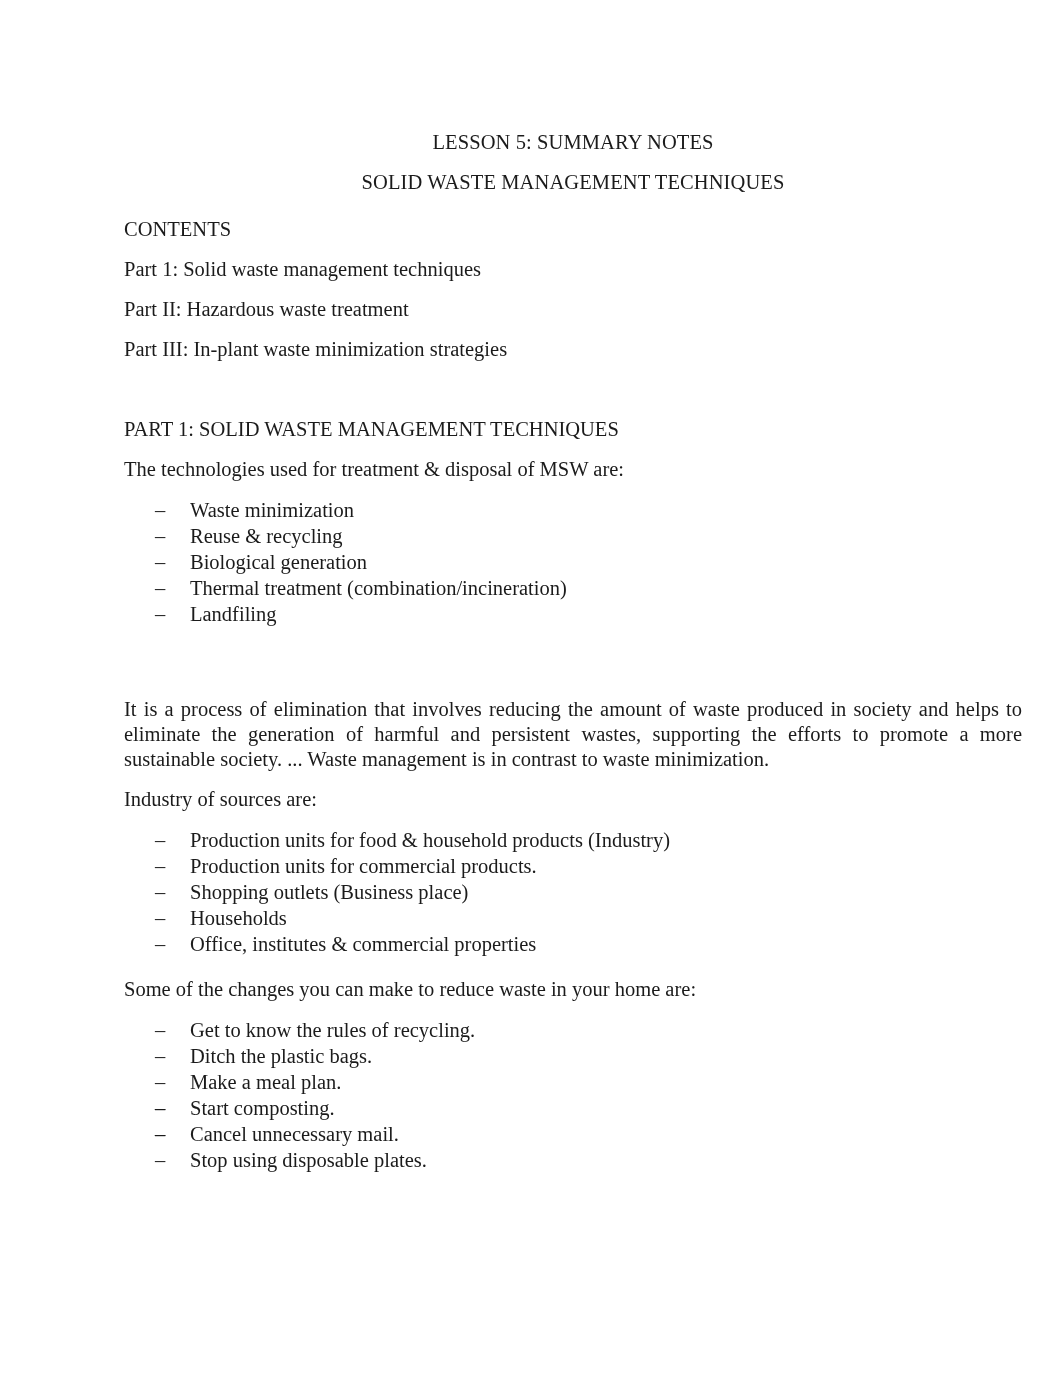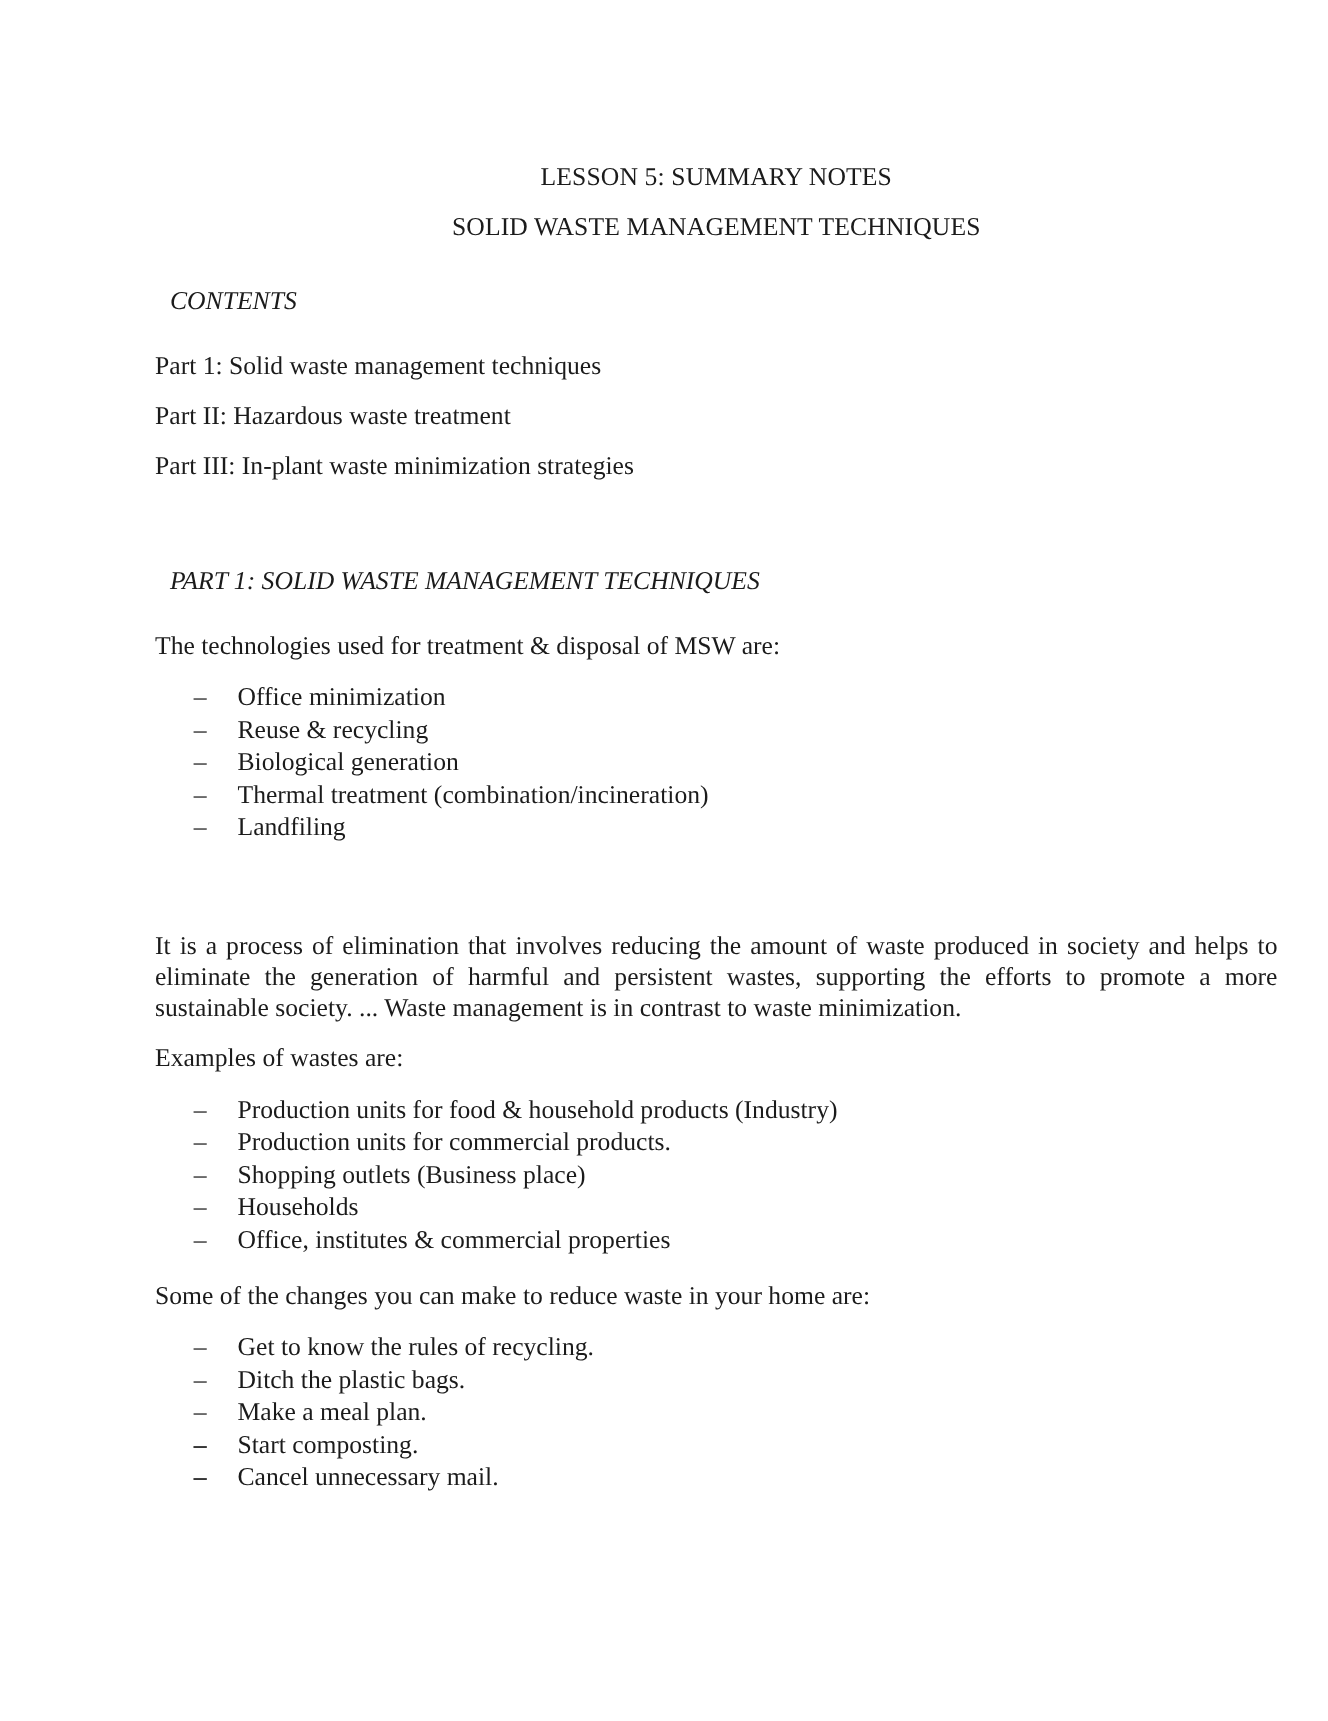--- a/index.html
+++ b/index.html
@@ -41,22 +41,21 @@
     padding: 0;
     text-align: left;
   }
   .para.justify {
     text-align: justify;
     text-justify: inter-word;
   }
   .heading {
     font-size: 20.5px;
     line-height: 25px;
-    margin: 12px;
-    font-style: italic;
+    margin: 0;
   }
   .gap-sm  { height: 15px; }
   .gap-md  { height: 20px; }
   .gap-xl  { height: 55px; }
 
   
   .dash-list {
     list-style: none;
     margin: 0;
     padding: 0;
@@ -110,21 +109,21 @@
 
     <div class="gap-sm"></div>
 
     <p class="para">The technologies used for treatment &amp; disposal of MSW are:</p>
 
     <div class="gap-sm"></div>
 
     <ul class="dash-list">
       <li>
         <span class="dash">–</span>
-        <span>Office minimization</span>
+        <span>Waste minimization</span>
       </li>
       <li>
         <span class="dash">–</span>
         <span>Reuse &amp; recycling</span>
       </li>
       <li>
         <span class="dash">–</span>
         <span>Biological generation</span>
       </li>
       <li>
@@ -139,21 +138,21 @@
 
     <div class="gap-xl"></div>
 
 
     <div class="gap-sm"></div>
 
     <p class="para justify">It is a process of elimination that involves reducing the amount of waste produced in society and helps to eliminate the generation of harmful and persistent wastes, supporting the efforts to promote a more sustainable society. ... Waste management is in contrast to waste minimization.</p>
 
     <div class="gap-sm"></div>
 
-    <p class="para">Examples of wastes are:</p>
+    <p class="para">Industry of sources are:</p>
 
     <div class="gap-sm"></div>
 
     <ul class="dash-list">
       <li>
         <span class="dash">–</span>
         <span>Production units for food &amp; household products (Industry)</span>
       </li>
       <li>
         <span class="dash">–</span>

